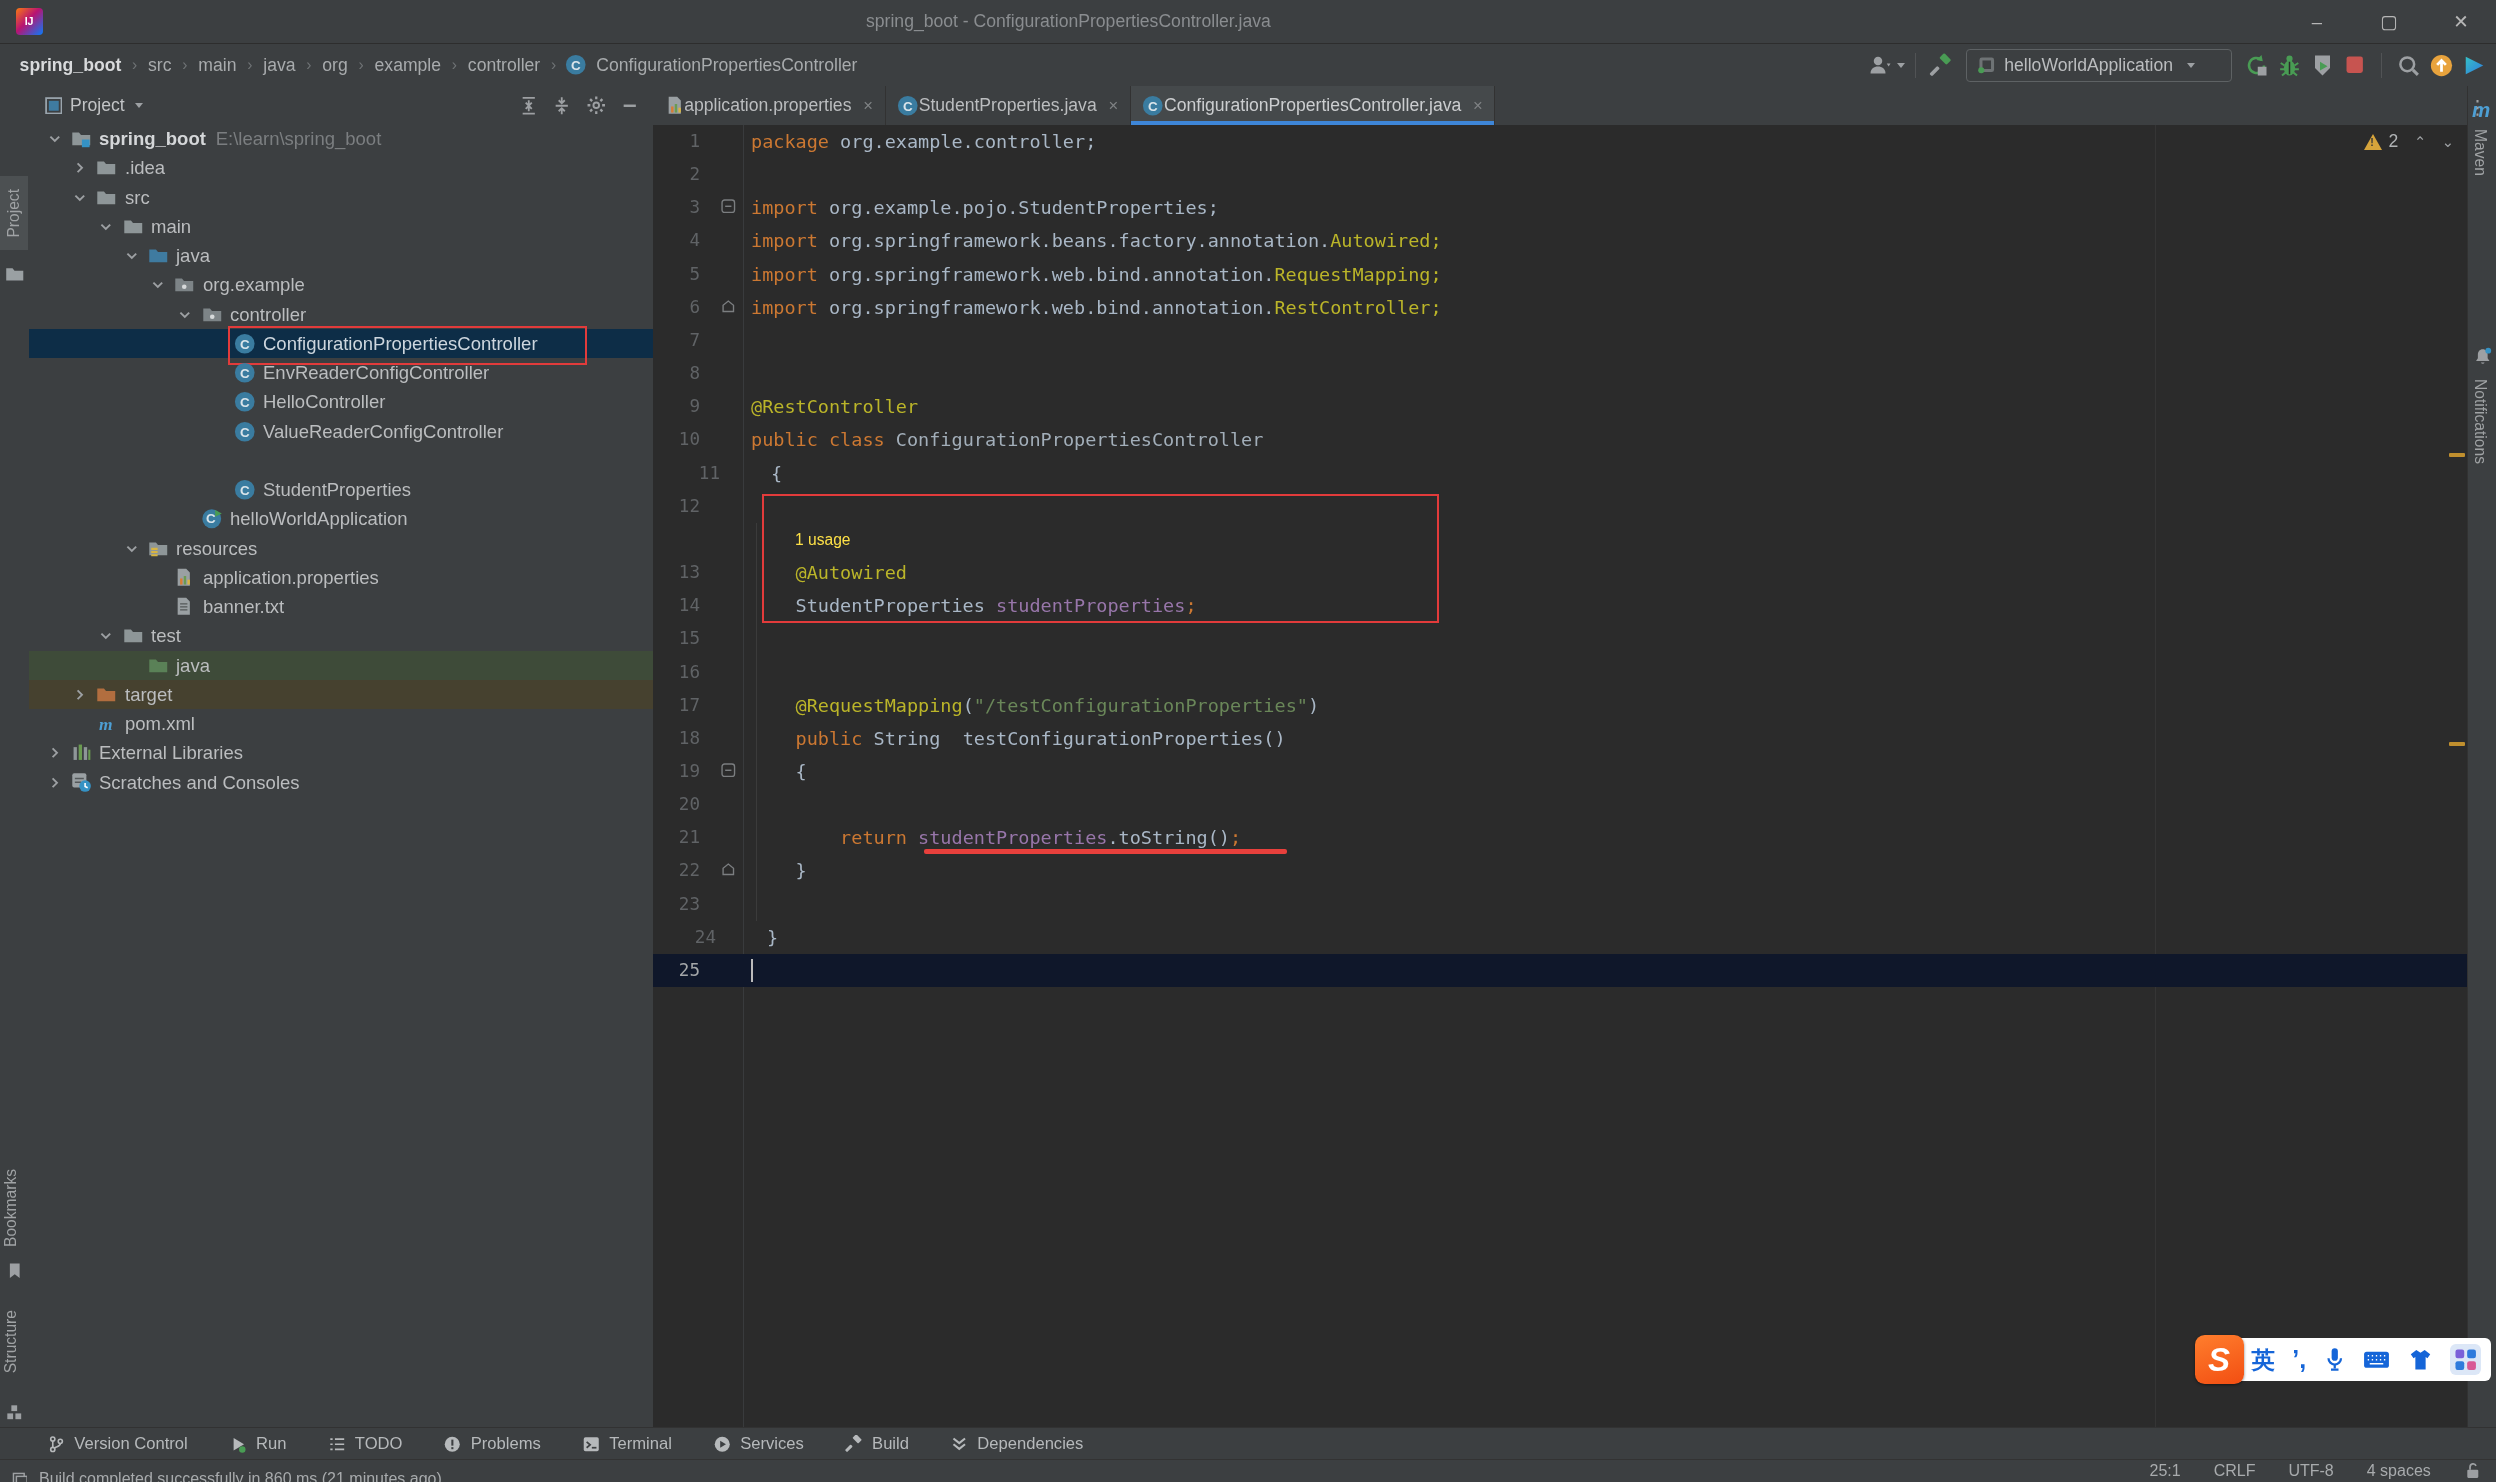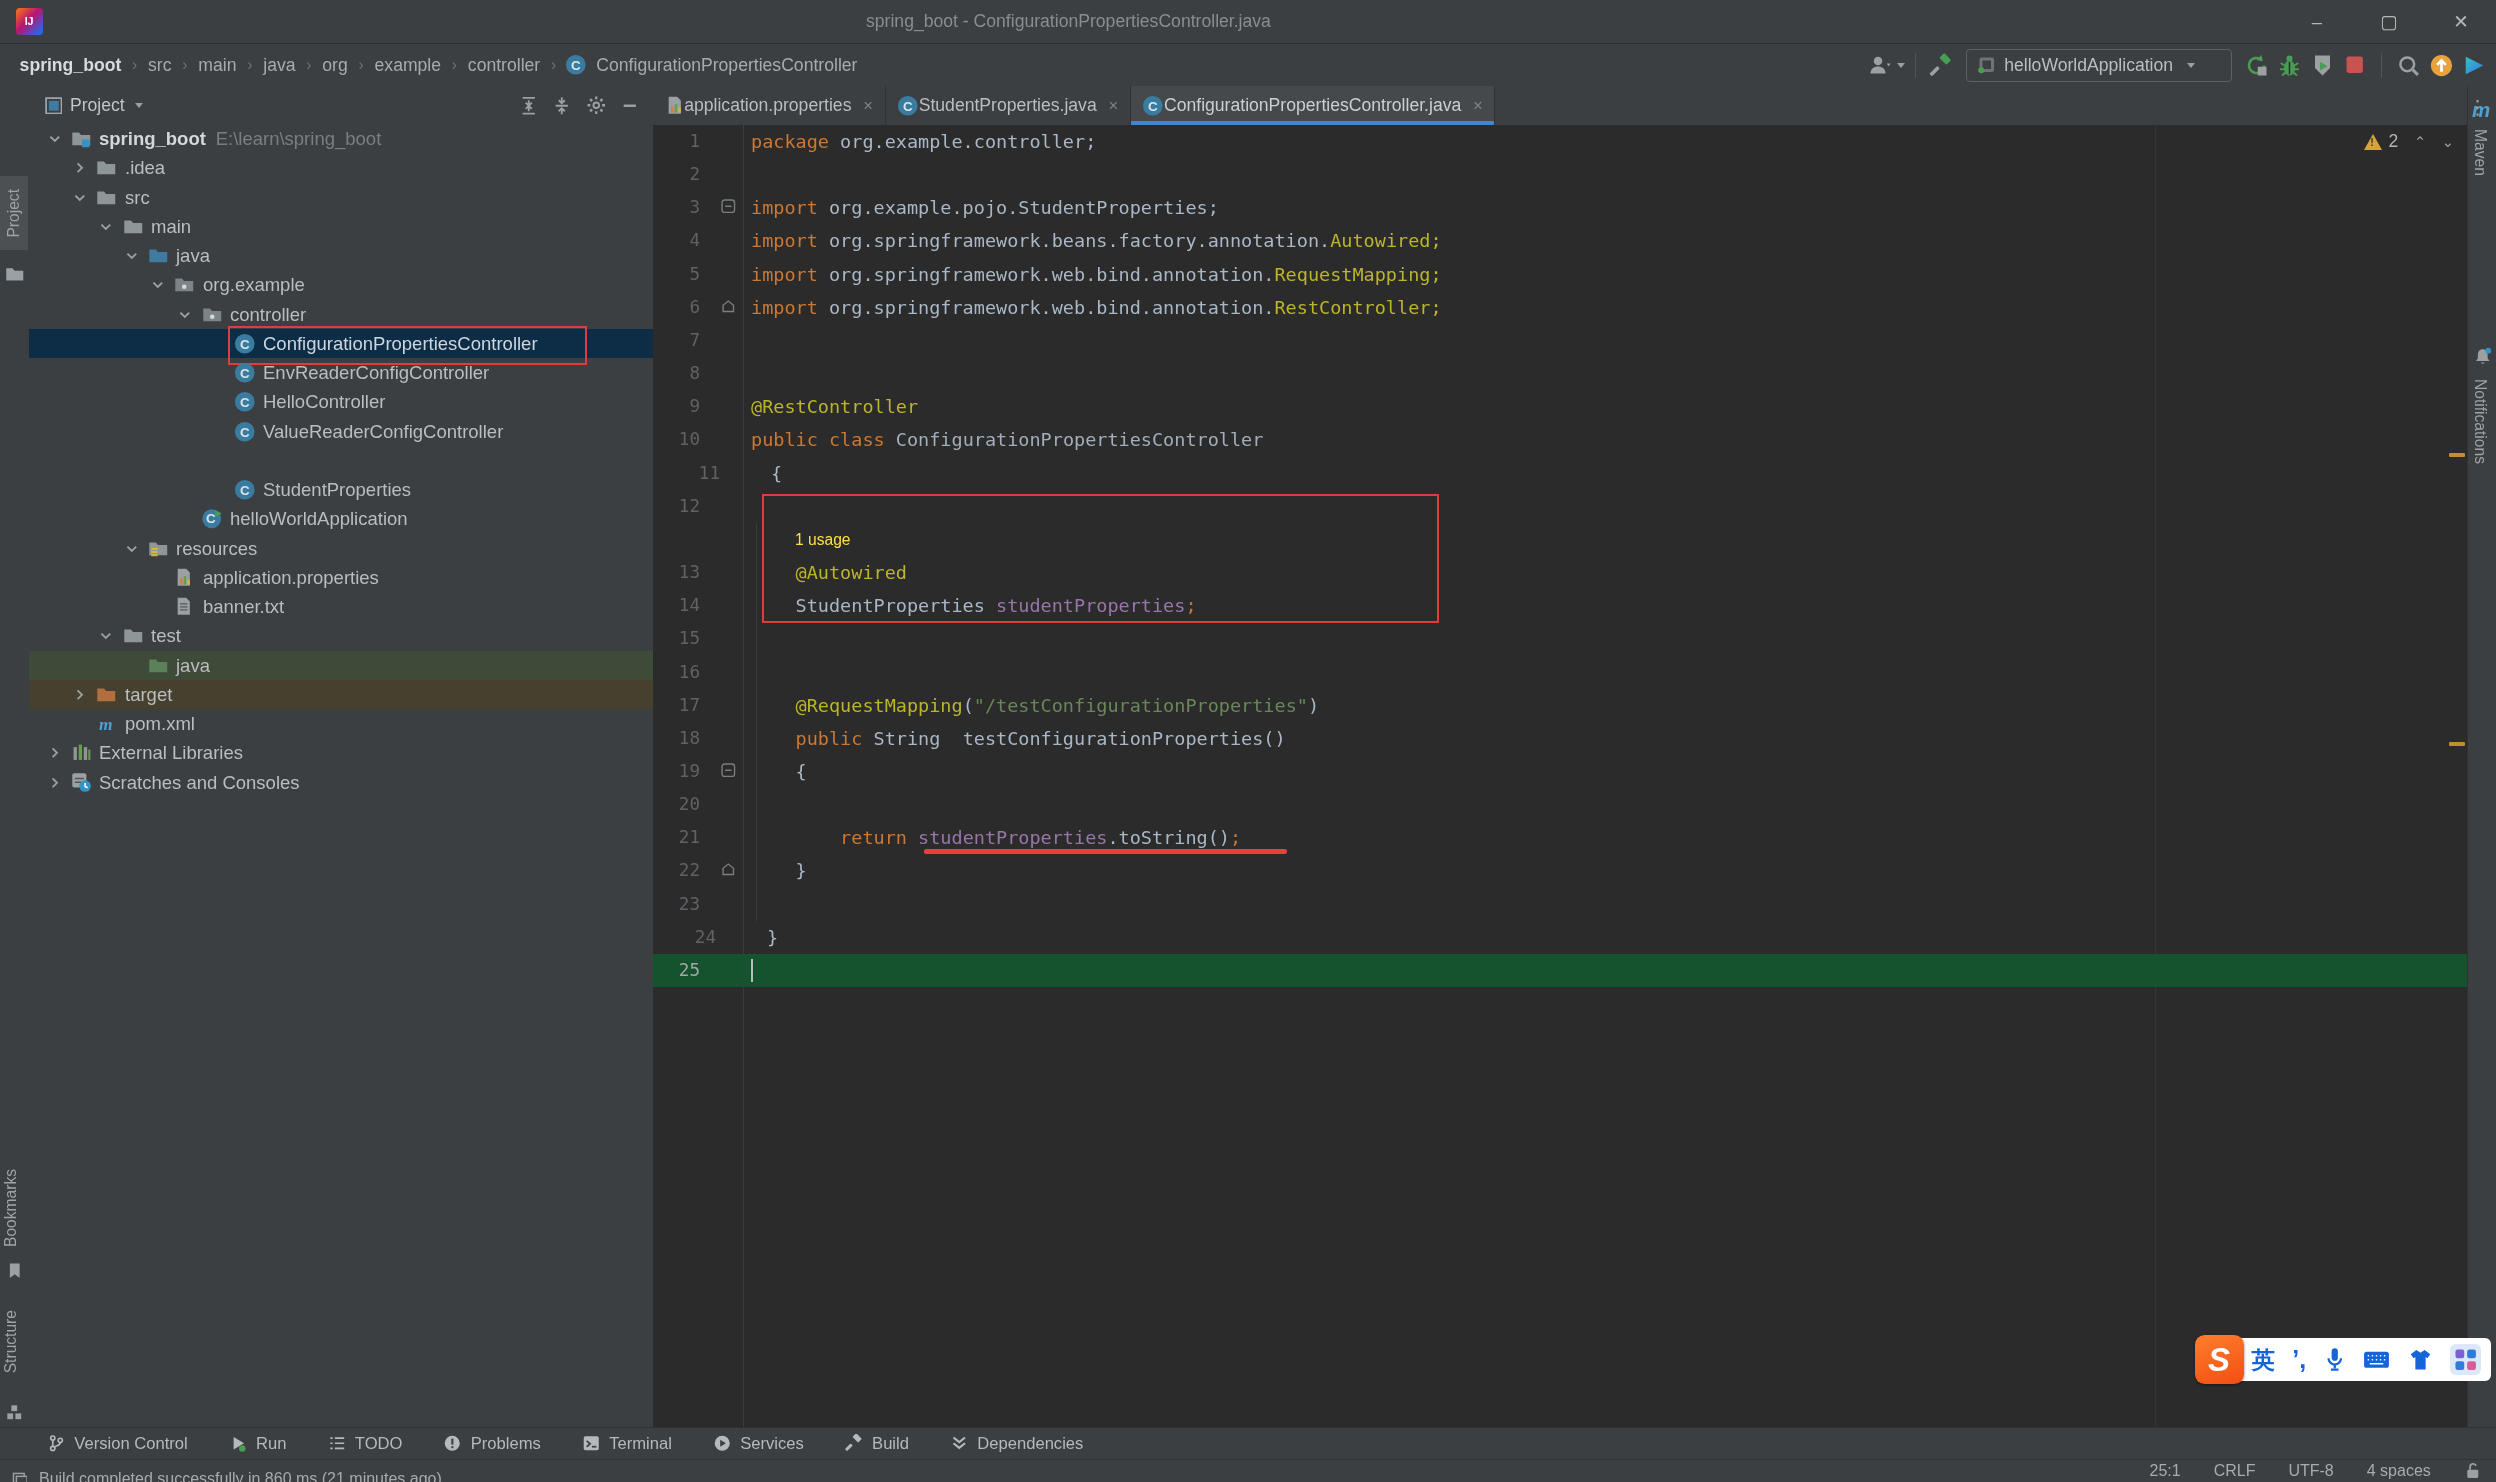--- a/index.html
+++ b/index.html
@@ -59,37 +59,37 @@
   .etab .tclose{margin-left:11.7px;color:#7f8284;font-size:16.6px;}
   #editor{left:653px;top:125px;width:1814px;bottom:55px;background:#2b2b2b;overflow:hidden;
     font-family:"DejaVu Sans Mono",monospace;font-size:18.5px;line-height:33px;}
   #gutter-line{position:absolute;left:90px;top:0;bottom:0;width:1px;background:#393b3d;}
   #margin-line{position:absolute;left:1502px;top:0;bottom:0;width:1px;background:#353535;}
   #indent-guide{position:absolute;left:103px;top:398px;height:398px;width:1px;background:#3b3b3b;}
   .cline{position:absolute;left:0;width:1814px;height:33px;white-space:pre;}
   .cline .ln{position:absolute;left:0;width:47px;text-align:right;color:#606366;font-size:17.6px;}
   .cline .fold{position:absolute;left:68px;width:21.5px;text-align:center;color:#8a8d90;}
   .cline .ctext{position:absolute;left:98px;top:0;}
-  .cline.caretline{background:#14532d;}
+  .cline.caretline{background:#0f172a;}
   .cline.caretline .ln{color:#a4a7a9;}
   .caret{position:absolute;left:98px;top:4.9px;width:2px;height:23.4px;background:#bbbbbb;}
   .inlay{position:absolute;left:142px;font-family:"Liberation Sans",sans-serif;font-size:15.6px;color:#fde047;line-height:33px;}
   .s-kw{color:#cc7832;} .s-d{color:#a9b7c6;} .s-ann{color:#bbb529;} .s-str{color:#6a8759;}
   .s-fld{color:#9876aa;} .s-cls{color:#a2aeb9;}
   #editor-warn{right:43px;top:131px;display:flex;align-items:center;gap:15.6px;font-size:17.6px;color:#b0b3b5;}
   .warn-tri{width:0;height:0;border-left:9.8px solid transparent;border-right:9.8px solid transparent;border-bottom:16.6px solid #d6a43b;position:relative;}
   .warn-tri::after{content:"!";position:absolute;left:-2.4px;top:2px;font-size:10.7px;color:#3a3a3a;font-weight:bold;}
   .chev-glyph{color:#9da0a3;font-size:14.6px;}
   .stripe-mark{position:absolute;width:15.6px;height:3.9px;background:#c08f2e;border-radius:1px;}
   
   .red-box{position:absolute;border:2.9px solid #e23b3b;}
   #red-underline{position:absolute;height:4.9px;background:#e8403c;border-radius:2px;}
   
   #bottom-toolbar{left:0;right:0;bottom:22.4px;height:32px;background:#3c3f41;border-top:1px solid #323232;display:flex;align-items:center;padding-left:47px;gap:41px;}
-  .btool{display:flex;align-items:flex-start;gap:8.8px;font-size:16.6px;color:#b6b9bb;}
+  .btool{display:flex;align-items:flex-end;gap:8.8px;font-size:16.6px;color:#b6b9bb;}
   #statusbar{left:0;right:0;bottom:0;height:22.4px;background:#3c3f41;border-top:1px solid #333333;display:flex;align-items:center;font-size:16px;color:#a8abad;}
   #status-left{display:flex;align-items:center;gap:11.7px;padding-left:11.7px;margin-top:16px;}
   #status-right{margin-left:auto;display:flex;align-items:center;gap:33px;padding-right:15.6px;}
   
   #ime{right:5.9px;bottom:99px;height:47px;display:flex;align-items:center;}
   #ime-logo{width:49px;height:49px;background:#f062f;border-radius:9.8px;display:flex;align-items:center;justify-content:center;
     background:linear-gradient(160deg,#ff7e2d,#f24e12);box-shadow:0 1px 2.9px rgba(0,0,0,.5);z-index:2;}
   #ime-logo span{color:#fff;font-size:33px;font-weight:bold;font-style:italic;}
   #ime-bar{height:43px;background:#fff;border-radius:5.9px;display:flex;align-items:center;gap:17.6px;padding:0 9.8px 0 15.6px;margin-left:-7.8px;}
   .ime-item{color:#1565d8;font-size:23.4px;font-weight:bold;display:flex;align-items:center;}

